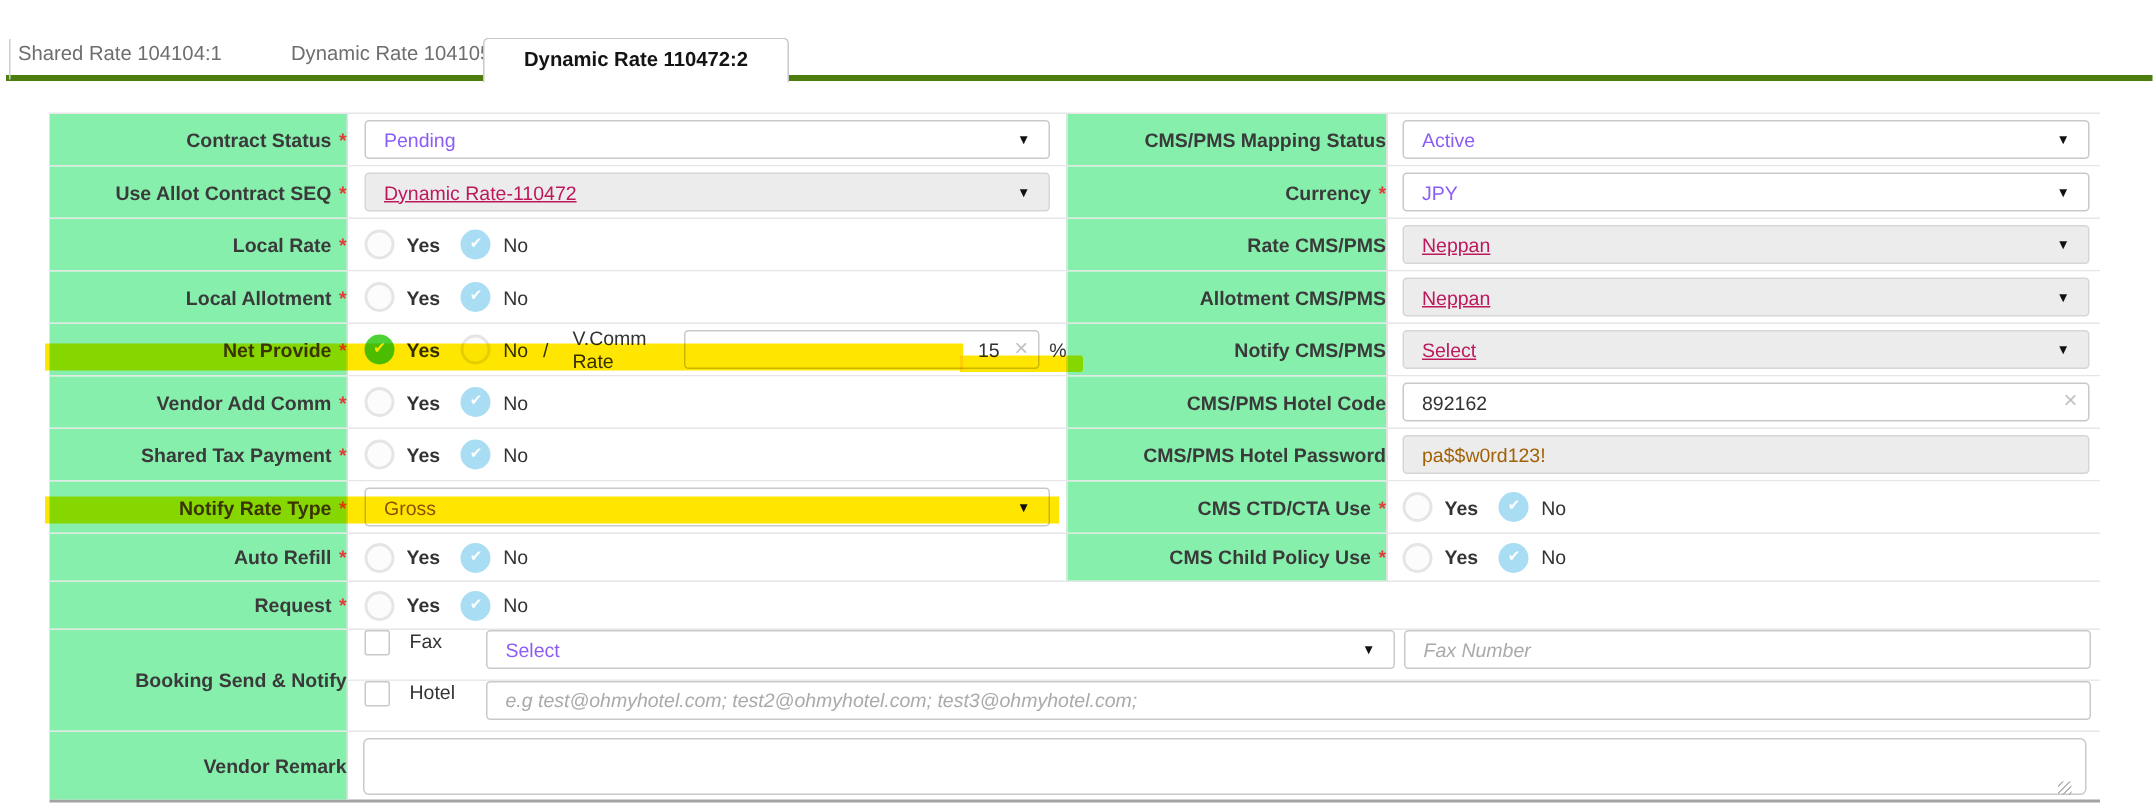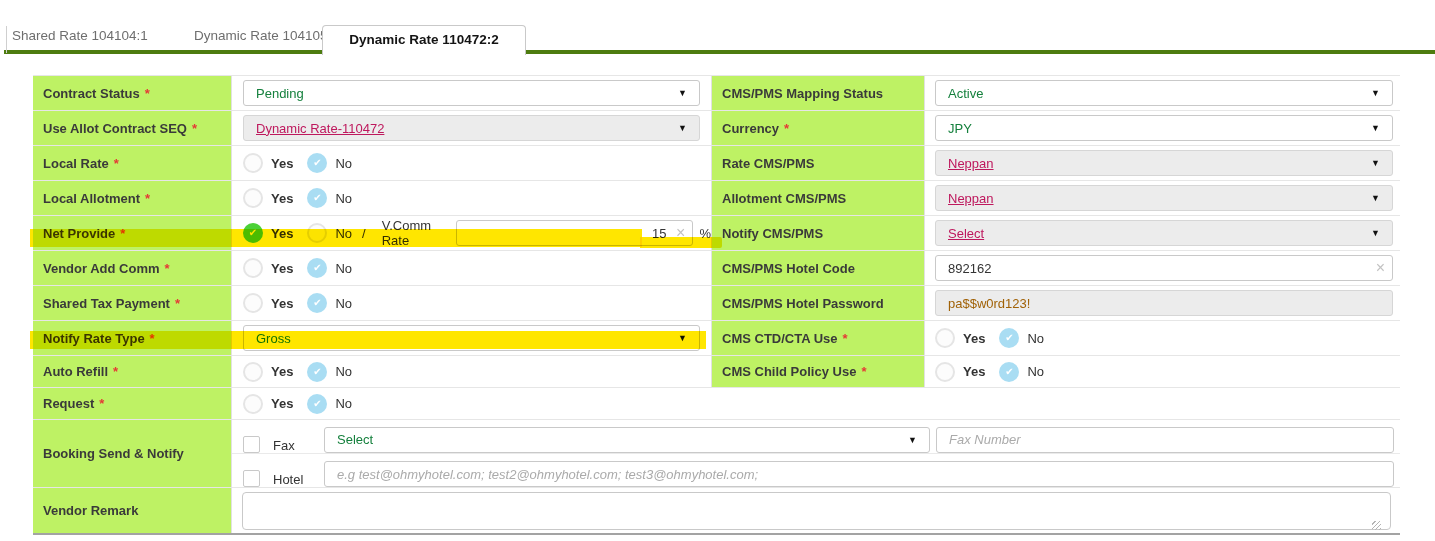--- a/index.html
+++ b/index.html
@@ -14,34 +14,34 @@
   .tab { position:absolute; top:11px; color:#6e6e6e; font-size:13.5px; cursor:pointer; white-space:nowrap; }
   .tab.active { top:8px; height:30px; line-height:28px; background:#fff;
     border:1px solid #c9c9c9; border-bottom:none; border-radius:4px 4px 0 0;
     color:#141414; font-weight:bold; text-align:center; z-index:3; }
 
   
   .form { position:absolute; left:33px; top:75px; width:1367px; border-top:1px solid #e6e6e6; }
   .row { display:flex; border-bottom:1px solid #e6e6e6; background:#fff; }
   .row.last { border-bottom:2px solid #a3a3a3; }
   .h35{height:35px} .h32{height:32px} .h68{height:68px} .h47{height:47px}
-  .lbl { background:#bef264; display:flex; align-items:center; padding-left:10px;
-    font-weight:600; color:#3a3a3a; }
+  .lbl { background:#86efac; display:flex; align-items:center; padding-left:10px;
+    font-weight:600; color:#3a3a3a;justify-content:flex-end; }
   .lbl.c1 { width:199px; border-right:1px solid #e1e1e1; }
   .lbl.c3 { width:214px; border-left:1px solid #e1e1e1; border-right:1px solid #e1e1e1; }
   .req { color:#e53935; margin-left:5px; font-weight:600; }
   .fld { display:flex; align-items:center; }
   .fld.c2 { width:479px; padding-left:11px; }
   .fld.c4 { width:475px; padding-left:10px; }
   .fld.span { flex:1; padding-left:11px; }
 
   
   .sel { height:26px; border:1px solid #c9c9c9; border-radius:3px; background:#fff;
     display:flex; align-items:center; justify-content:space-between; padding:0 12px; cursor:pointer; }
-  .sel .val { color:#15803d; }
+  .sel .val { color:#8b5cf6; }
   .sel .arr { font-size:9px; color:#111; margin-left:8px; }
   .sel.dis { background:#ececec; border-color:#d6d6d6; }
   .sel.dis .val { color:#be185d;text-decoration:underline; }
   .w-left { width:457px; } .w-right { width:458px; }
 
   .radio { width:20px; height:20px; border-radius:50%; border:2px solid #e5e5e5;
     background:#fcfcfc; display:flex; align-items:center; justify-content:center; cursor:pointer; flex:none; }
   .radio.checked { border:none; }
   .radio.blue { background:#a9ddf3; }
   .radio.green { background:#4cd137; }
@@ -53,21 +53,21 @@
   .tin.dis { background:#ececec; border-color:#d6d6d6; color:#a16207; }
   .iwrap { position:relative; display:flex; align-items:center; }
   .clear { position:absolute; right:8px; color:#c2c2c2; font-size:16px; line-height:1; cursor:pointer; }
 
   .vcomm-in { width:237px; text-align:right; padding-right:26px; }
   .slash { margin:0 16px 0 10px; color:#333; }
   .vclabel { margin-right:12px; color:#333; }
   .unit { margin-left:6px; color:#333; }
 
   .chk { width:17px; height:17px; border:1px solid #c9c9c9; border-radius:2px; background:#fff; cursor:pointer; flex:none; }
-  .subrow { display:flex; align-items:flex-end; height:34px; padding-left:11px; }
+  .subrow { display:flex; align-items:flex-start; height:34px; padding-left:11px; }
   .subrow.first { border-bottom:1px solid #eaeaea; }
   .chklabel { width:51px; margin-left:13px; color:#333; }
   input::placeholder { font-style:italic; color:#aaa; }
   .fax-sel { width:606px; }
   .fax-num { width:458px; margin-left:6px; }
   .email-in { width:1070px; }
 
   .remark { width:1149px; height:38px; border:1px solid #c9c9c9; border-radius:4px;
     resize:none; outline:none; margin-left:10px; font-family:inherit; font-size:13px; padding:4px 8px; position:relative; }
   .grip { position:absolute; left:1372px; top:521px; width:9px; height:9px;

